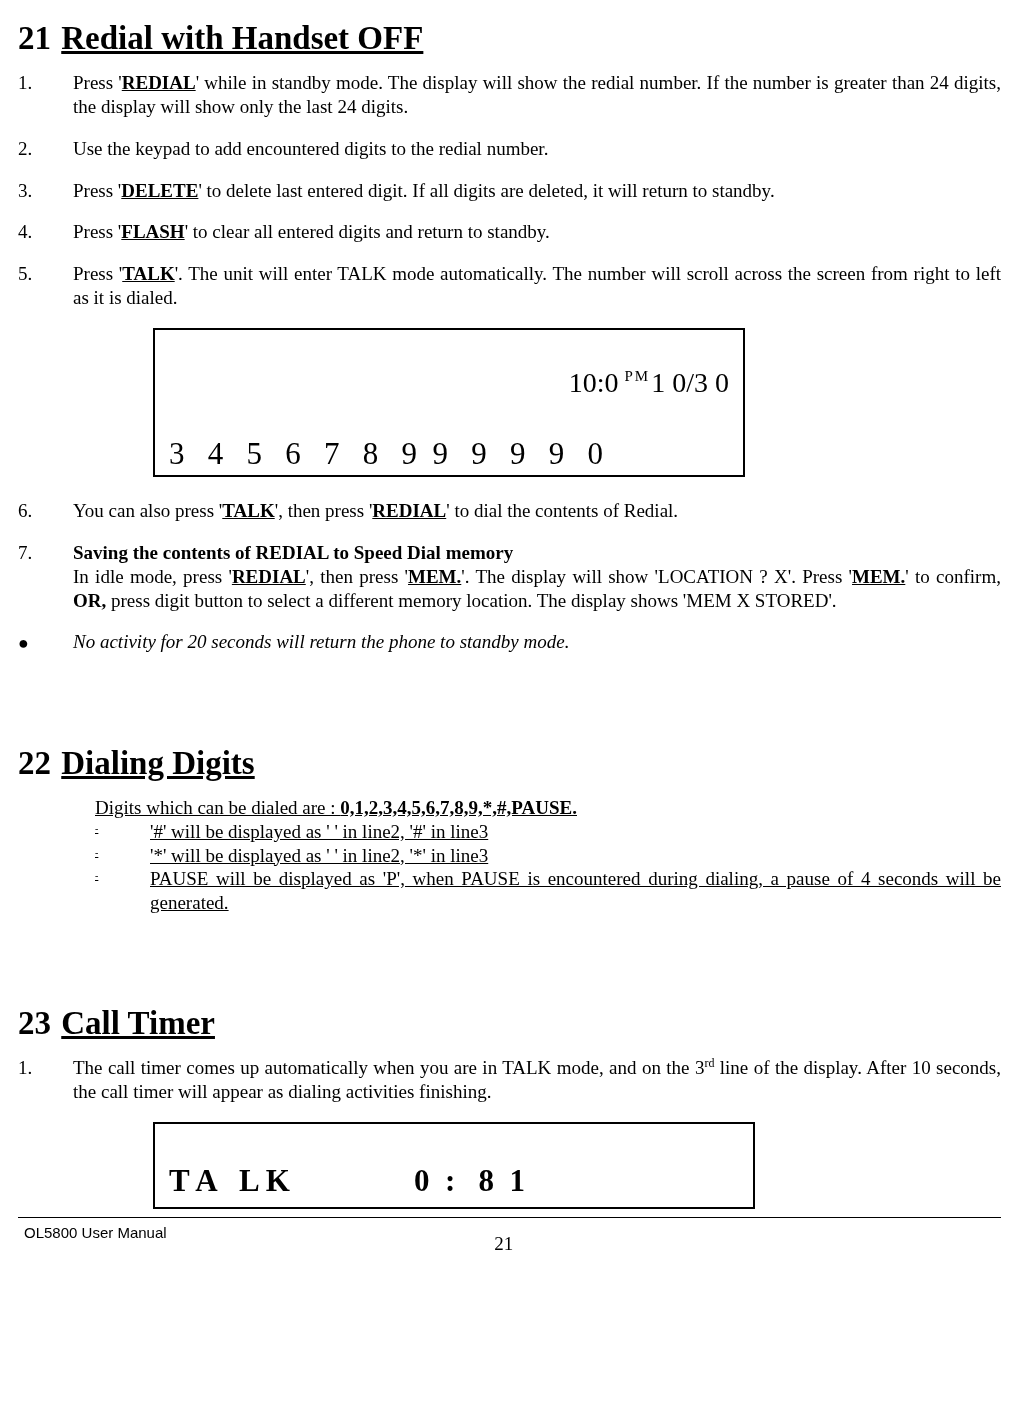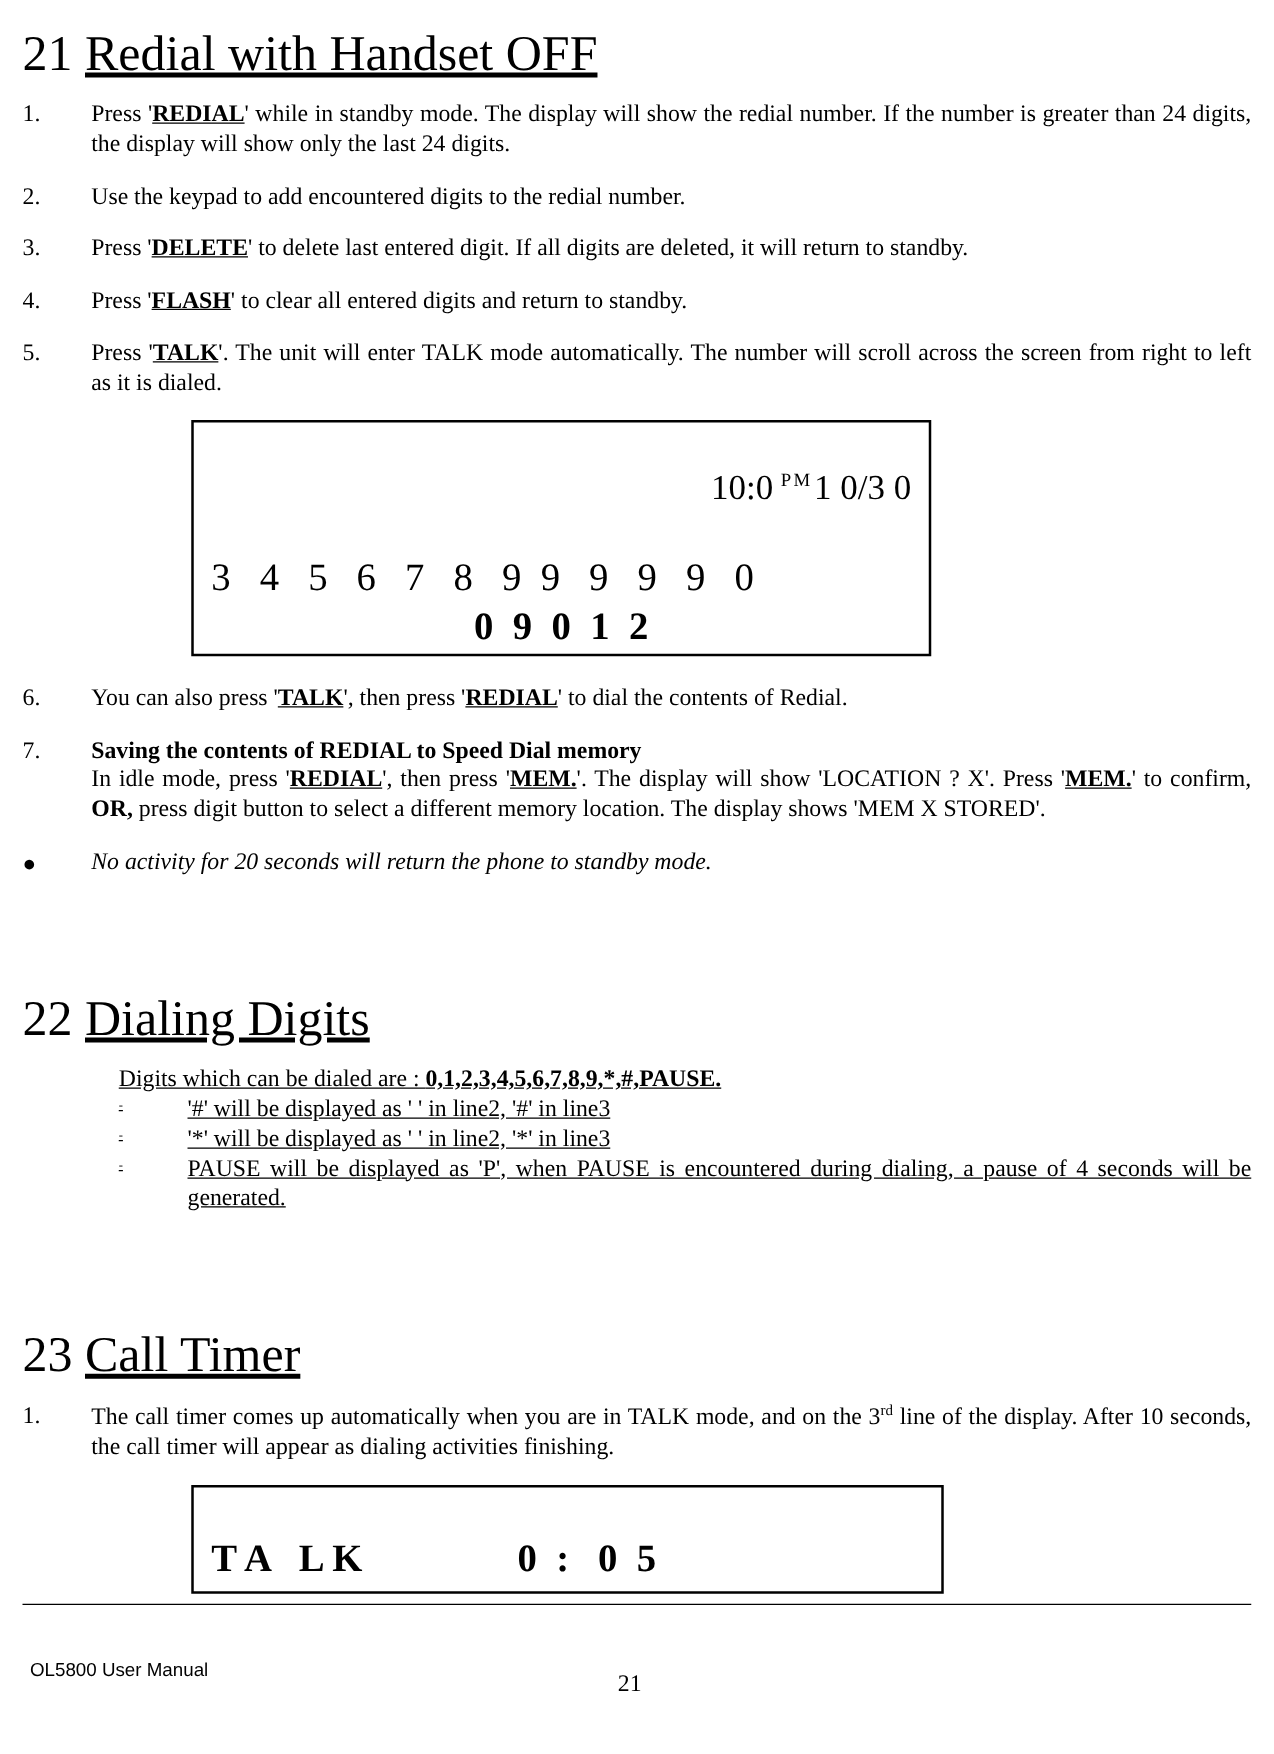--- a/index.html
+++ b/index.html
@@ -5,22 +5,22 @@
   body {
     font-family: "Times New Roman", Times, serif;
     font-size: 19px;
     margin: 0;
     padding: 18px 18px 4px 18px;
     width: 983px;
     color: #000;
     line-height: 1.25;
   }
   h1 {
-    font-size: 40px;
-    font-weight: normal;
+    font-size: 33px;
+    font-weight: bold;
     margin: 0 0 12px 0;
   }
   h1 .sec-num { display:inline-block; min-width:35px; }
   h1 .sec-title { text-decoration: underline; }
   .olist { margin: 0 0 40px 0; }
   .olist-row { display:flex; margin-bottom:18px; }
   .olist-num { width:55px; flex-shrink:0; }
   .olist-body { flex:1; text-align:justify; }
   .bold { font-weight:bold; }
   .boldu { font-weight:bold; text-decoration:underline; }
@@ -48,21 +48,21 @@
     width: 570px;
     margin: 10px 0 4px 135px;
     border: 2px solid #000;
     padding: 4px 14px 6px 14px;
     font-family: "Times New Roman", serif;
   }
   .lcd2-line1 { font-size:28px; text-align:right; white-space:pre; }
   .lcd2-gap { height:34px; }
   .lcd2-line3 { font-size:31px; font-weight:bold; white-space:pre; }
   hr.foot { margin:8px 0 0 0; border:none; border-top:1.5px solid #000; }
-  .footer { display:flex; align-items:flex-start;margin-top:38px; }
+  .footer { display:flex; align-items:flex-start; }
   .foot-left { font-family: Arial, Helvetica, sans-serif; font-size:15px; padding-top:6px; padding-left:6px; }
   .foot-center { flex:1; text-align:center; font-size:19px; padding-top:14px; }
   .sec-gap { height: 48px; }
 </style>
 </head>
 <body>
 
 <h1>
   <span class="sec-num">21</span>
   <span class="sec-title">Redial with Handset OFF</span>
@@ -88,21 +88,20 @@
   <div class="olist-row">
     <div class="olist-num">5.</div>
     <div class="olist-body"><span>Press '</span><span class="boldu">TALK</span><span>'. The unit will enter TALK mode automatically. The number will scroll across the screen from right to left as it is dialed.</span></div>
   </div>
 
   <div class="lcd">
     <div class="lcd-line right">
       <span>10:0</span><span class="pm">PM</span><span>1 0/3 0</span>
     </div>
     <div class="lcd-line big">3   4   5   6   7   8   9  9   9   9   9   0</div>
-    <div class="lcd-line big center">0  9  0  1  2</div>
   </div>
 
   <div class="olist-row">
     <div class="olist-num">6.</div>
     <div class="olist-body"><span>You can also press '</span><span class="boldu">TALK</span><span>', then press '</span><span class="boldu">REDIAL</span><span>' to dial the contents of Redial.</span></div>
   </div>
   <div class="olist-row">
     <div class="olist-num">7.</div>
     <div class="olist-body"><span class="bold">Saving the contents of REDIAL to Speed Dial memory</span><br><span>In idle mode, press '</span><span class="boldu">REDIAL</span><span>', then press '</span><span class="boldu">MEM.</span><span>'.  The display will show 'LOCATION ?  X'.  Press '</span><span class="boldu">MEM.</span><span>' to confirm, </span><span class="bold">OR,</span><span>  press digit button to select a different memory location. The display shows  'MEM  X  STORED'.</span></div>
   </div>
@@ -145,21 +144,21 @@
 <div class="olist" style="margin-bottom:6px">
   <div class="olist-row">
     <div class="olist-num">1.</div>
     <div class="olist-body">
       <span>The call timer comes up automatically when you are in TALK mode, and on the 3</span><span class="sup">rd</span><span> line of the display. After 10 seconds, the call timer will appear as dialing activities finishing.</span>
     </div>
   </div>
 
   <div class="lcd2">
     <div class="lcd2-gap"></div>
-    <div class="lcd2-line3">T A   L K                0  :   0  5</div>
+    <div class="lcd2-line3">T A   L K                0  :   8  1</div>
   </div>
 </div>
 
 <hr class="foot">
 <div class="footer">
   <div class="foot-left">OL5800 User Manual</div>
   <div class="foot-center">21</div>
   <div style="width:160px"></div>
 </div>
 

